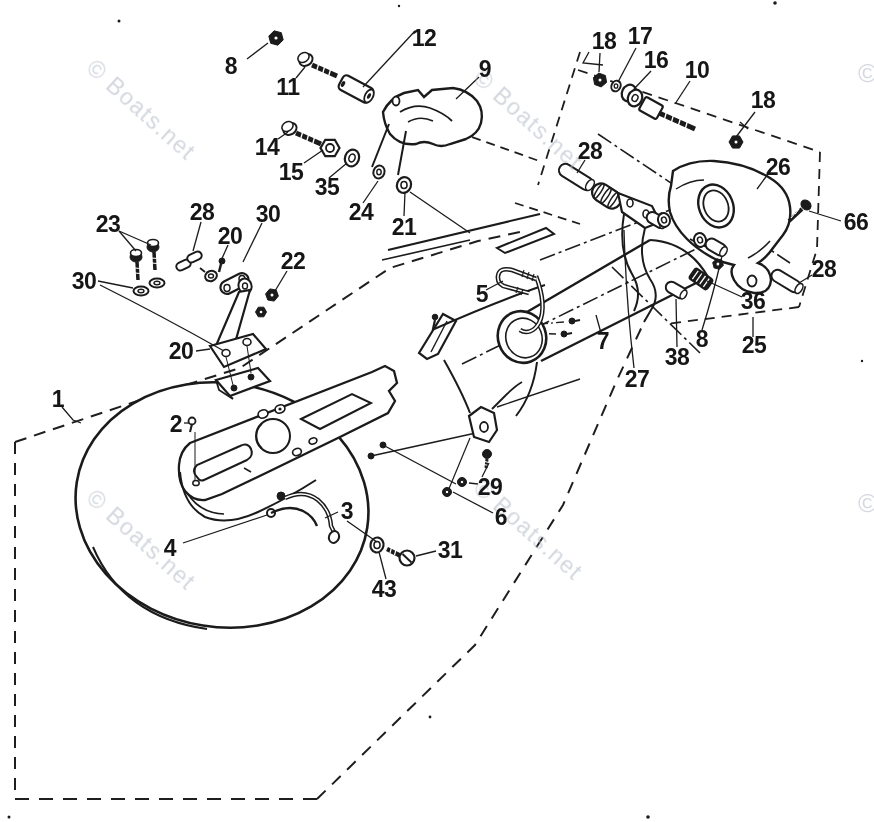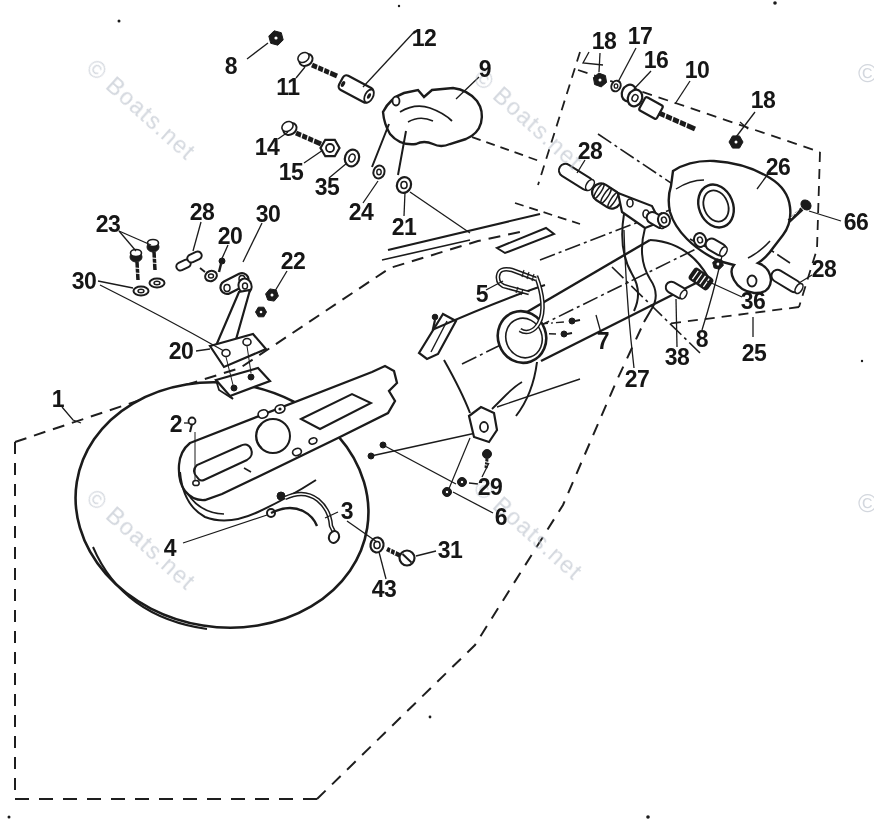--- a/index.html
+++ b/index.html
@@ -358,21 +358,21 @@
 <div class="part-label" style="left:656px;top:60px">16</div>
 <div class="part-label" style="left:640px;top:36px">17</div>
 <div class="part-label" style="left:604px;top:41px">18</div>
 <div class="part-label" style="left:763px;top:100px">18</div>
 <div class="part-label" style="left:181px;top:351px">20</div>
 <div class="part-label" style="left:230px;top:236px">20</div>
 <div class="part-label" style="left:202px;top:212px">28</div>
 <div class="part-label" style="left:293px;top:261px">22</div>
 <div class="part-label" style="left:108px;top:224px">23</div>
 <div class="part-label" style="left:84px;top:281px">30</div>
-<div class="part-label" style="left:754px;top:353px">25</div>
+<div class="part-label" style="left:754px;top:345px">25</div>
 <div class="part-label" style="left:778px;top:167px">26</div>
 <div class="part-label" style="left:637px;top:379px">27</div>
 <div class="part-label" style="left:590px;top:151px">28</div>
 <div class="part-label" style="left:824px;top:269px">28</div>
 <div class="part-label" style="left:490px;top:487px">29</div>
 <div class="part-label" style="left:268px;top:214px">30</div>
 <div class="part-label" style="left:450px;top:550px">31</div>
 <div class="part-label" style="left:384px;top:589px">43</div>
 <div class="part-label" style="left:404px;top:227px">21</div>
 <div class="part-label" style="left:361px;top:212px">24</div>

